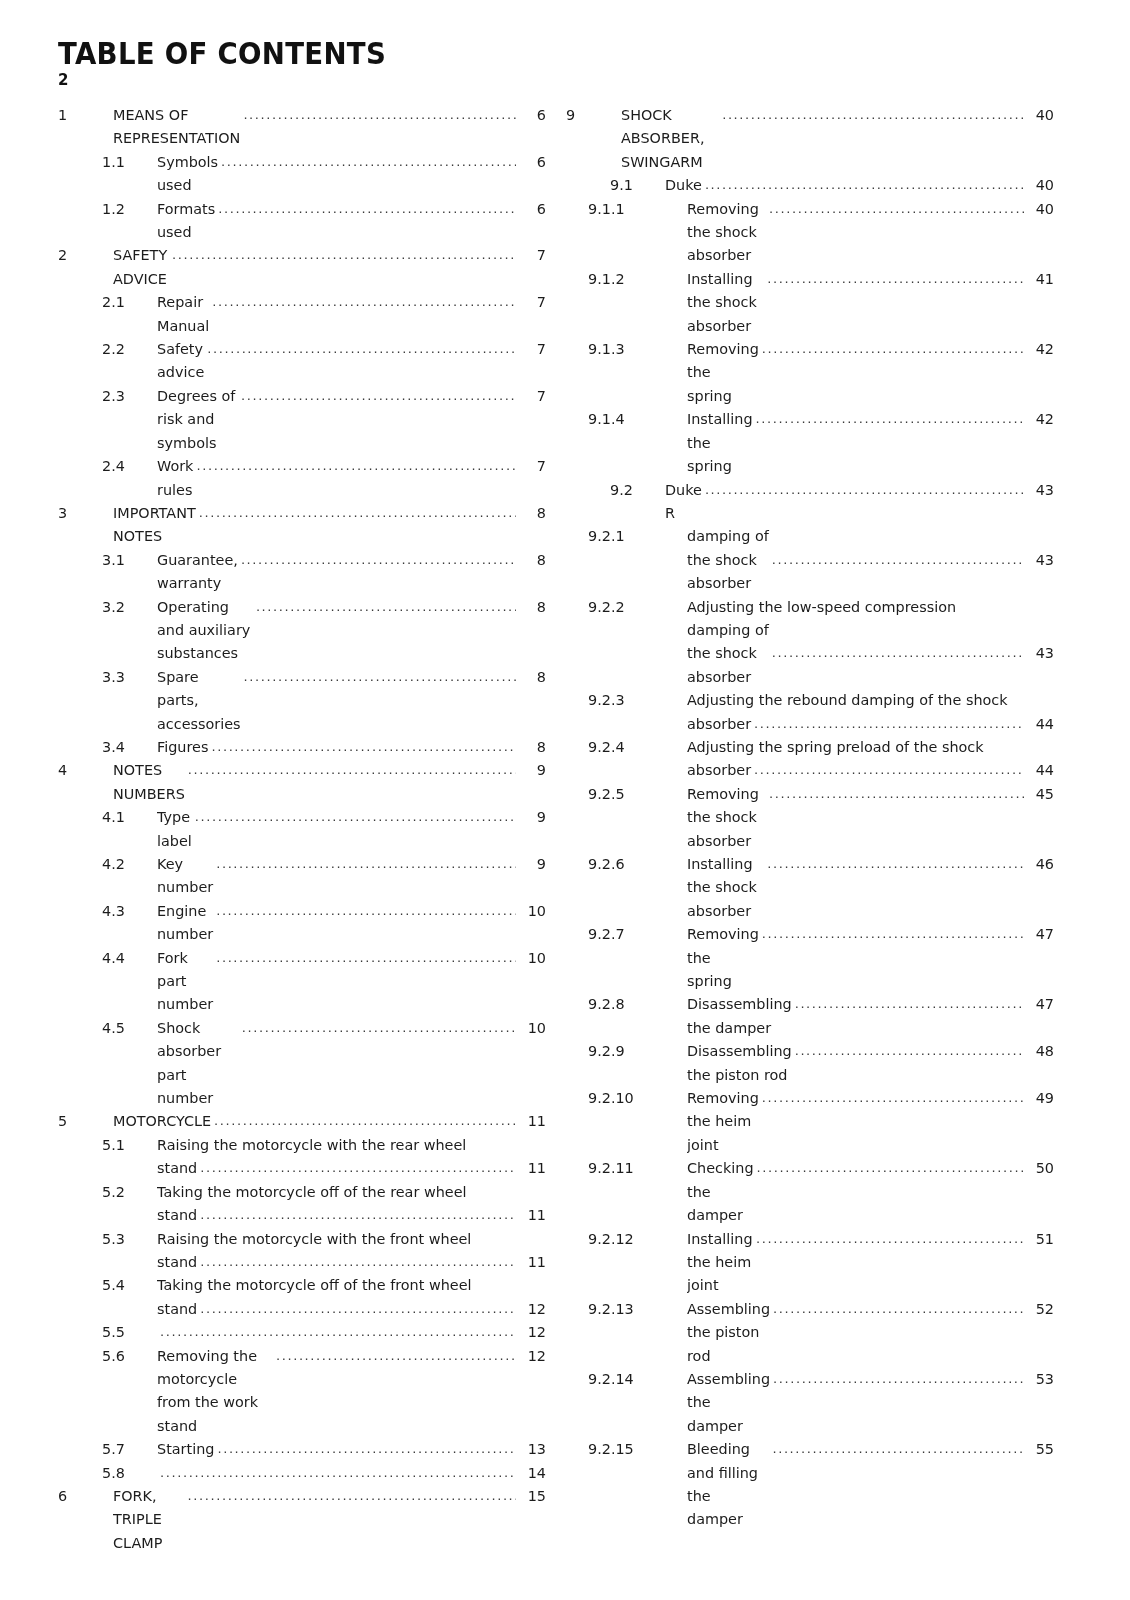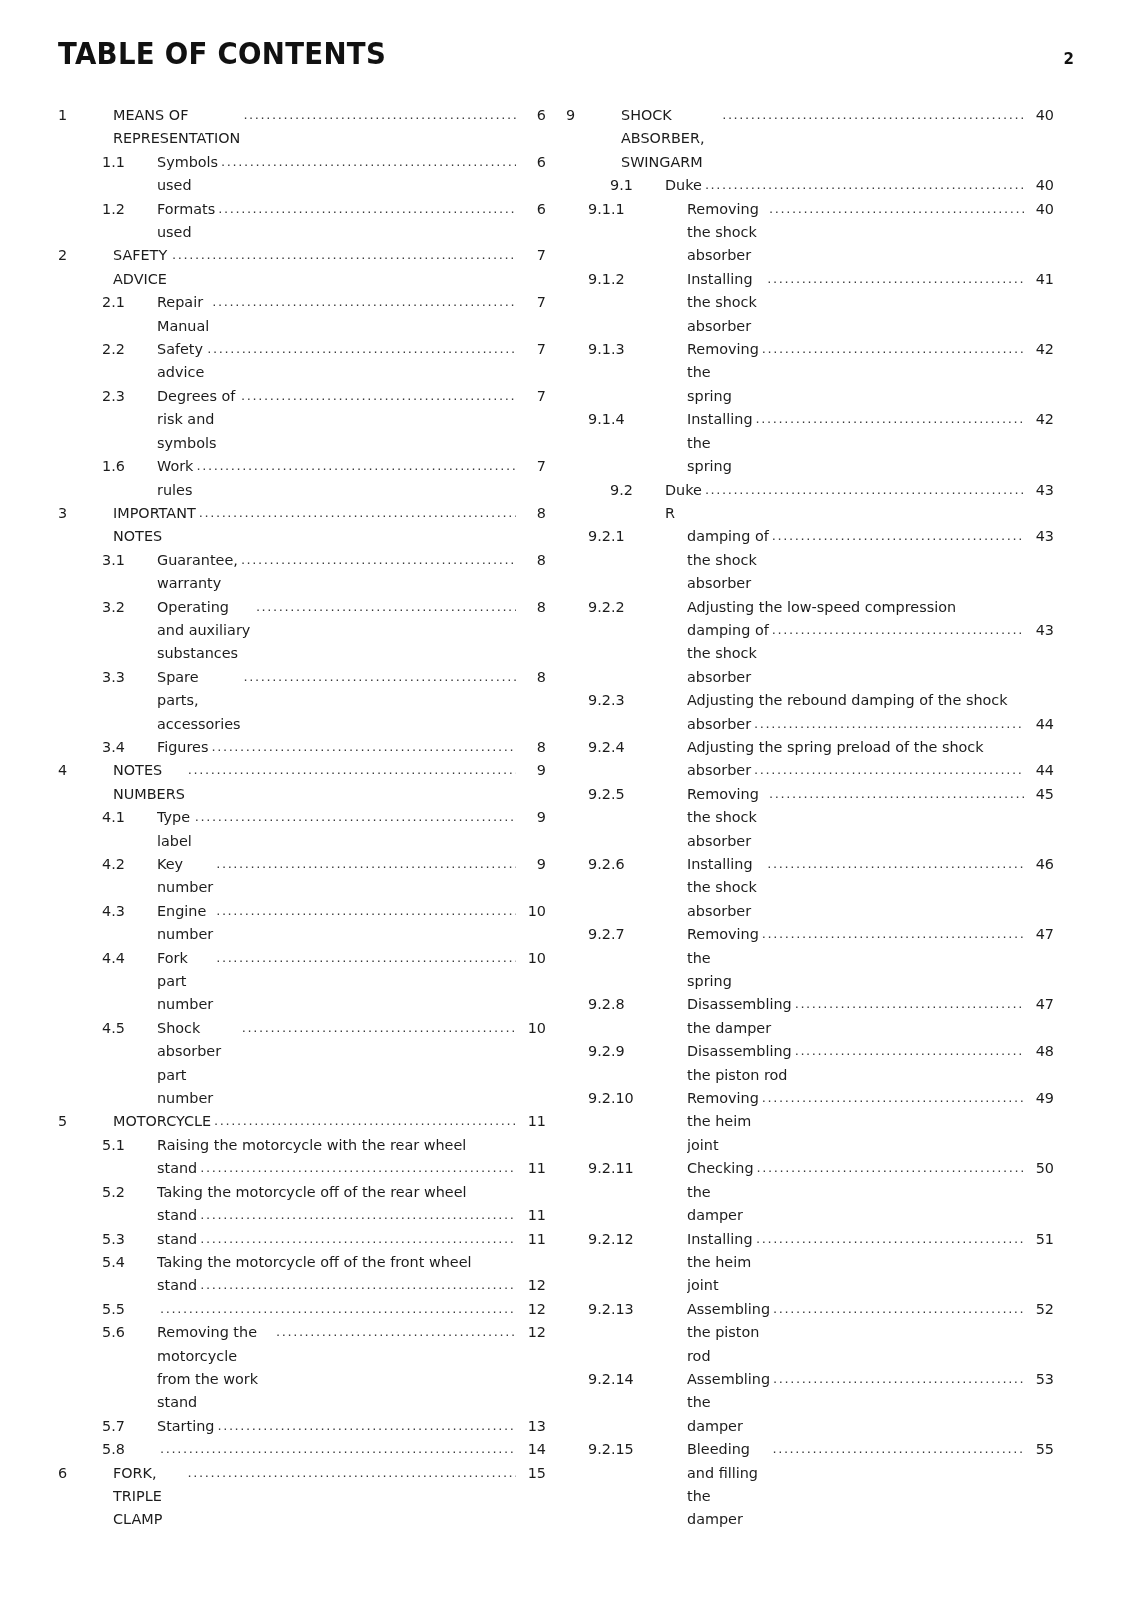--- a/index.html
+++ b/index.html
@@ -25,20 +25,21 @@
 
   
   .header {
     position: absolute;
     left: 58px;
     top: 36px;
     width: 1020px;
     display: flex;
     align-items: baseline;
     justify-content: space-between;
+    flex-direction: column;
   }
   .header-title {
     font-family: "DejaVu Sans", "Liberation Sans", sans-serif;
     font-size: 30px;
     font-weight: bold;
     letter-spacing: 0.3px;
     color: #111;
     transform: scaleX(0.92);
     transform-origin: left center;
     white-space: nowrap;
@@ -118,21 +119,21 @@
   }
 
   
   .toc-row.wrap { white-space: normal; }
   .toc-row.wrap .toc-body { display: block; }
   .toc-row.wrap .line1 {
     display: block;
   }
   .toc-row.wrap .line2 {
     display: flex;
-    align-items: flex-start;
+    align-items: center;
   }
   .toc-row.wrap .line2 .toc-text { flex: 0 1 auto; }
 </style>
 </head>
 <body>
 
 <div class="page">
 
   <div class="header">
     <div class="header-title">TABLE OF CONTENTS</div>
@@ -191,21 +192,21 @@
         </div>
         <div class="toc-row lvl2">
           <span class="toc-num">2.3</span>
           <span class="toc-body">
             <span class="toc-text">Degrees of risk and symbols</span>
             <span class="toc-dots">........................................................................................................................</span>
             <span class="toc-page">7</span>
           </span>
         </div>
         <div class="toc-row lvl2">
-          <span class="toc-num">1.6</span>
+          <span class="toc-num">2.4</span>
           <span class="toc-body">
             <span class="toc-text">Work rules</span>
             <span class="toc-dots">........................................................................................................................</span>
             <span class="toc-page">7</span>
           </span>
         </div>
         <div class="toc-row lvl1">
           <span class="toc-num">3</span>
           <span class="toc-body">
             <span class="toc-text">IMPORTANT NOTES</span>
@@ -319,20 +320,21 @@
             <span class="line2">
               <span class="toc-text">stand</span>
               <span class="toc-dots">........................................................................................................................</span>
               <span class="toc-page">11</span>
             </span>
           </span>
         </div>
         <div class="toc-row lvl2 wrap">
           <span class="toc-num">5.3</span>
           <span class="toc-body">
+            <span class="line1"><span class="toc-text">Raising the motorcycle with the front wheel</span></span>
             <span class="line2">
               <span class="toc-text">stand</span>
               <span class="toc-dots">........................................................................................................................</span>
               <span class="toc-page">11</span>
             </span>
           </span>
         </div>
         <div class="toc-row lvl2 wrap">
           <span class="toc-num">5.4</span>
           <span class="toc-body">

